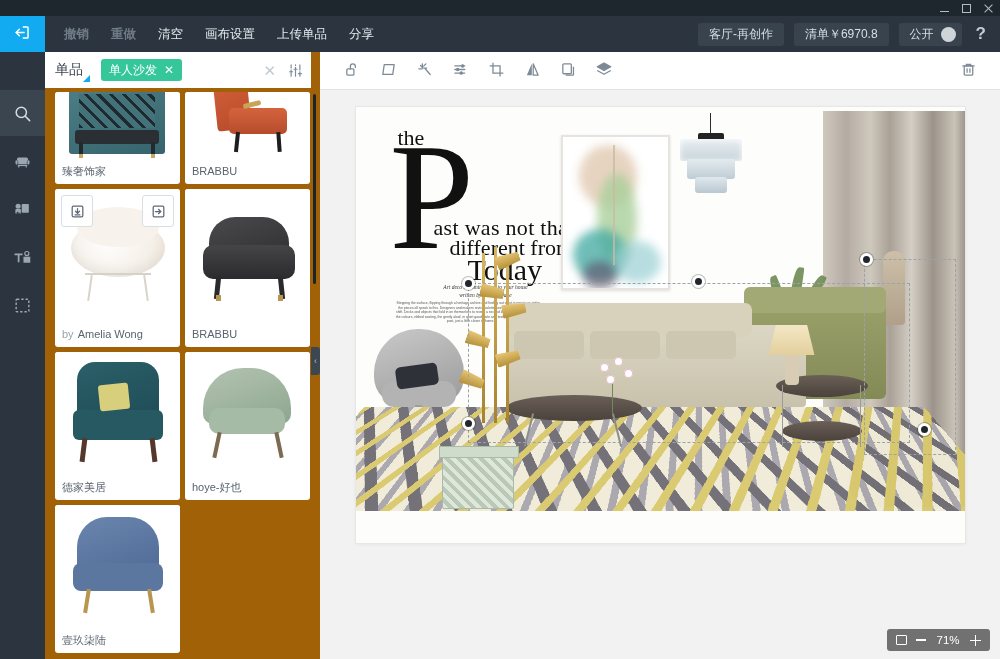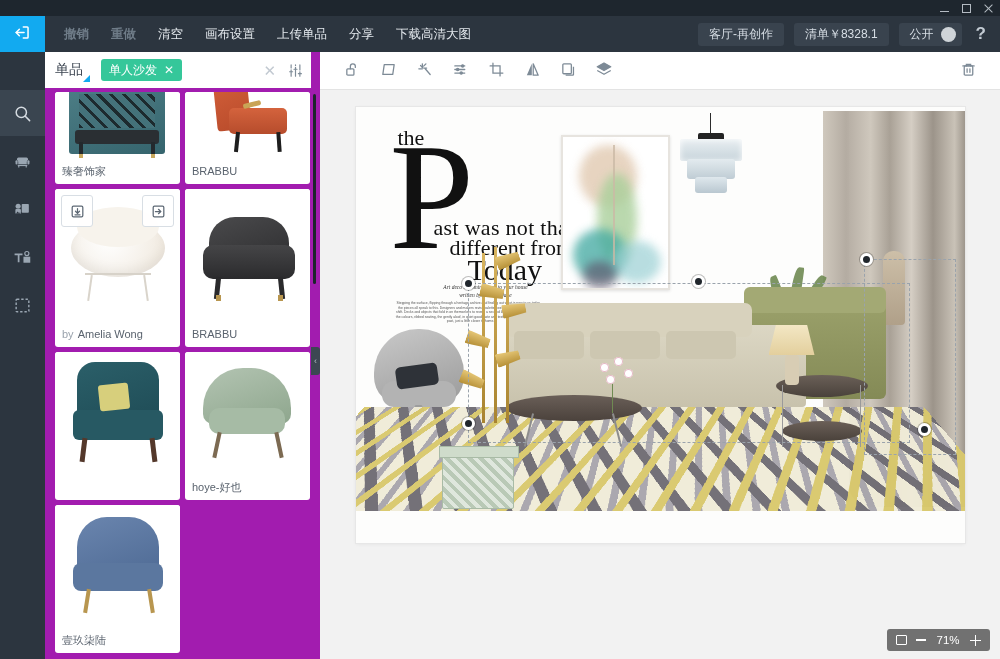--- a/index.html
+++ b/index.html
@@ -58,21 +58,21 @@
   .rail-item{
     width:45px; height:46px; display:flex; align-items:center; justify-content:center;
     cursor:pointer;
   }
   .rail-item.active{ background:#3a4550; }
   .rail-item svg{ display:block; }
 
   
   .panel{
     position:absolute; left:45px; top:52px; width:275px; height:607px;
-    background:#a21caf; overflow:hidden;
+    background:#a16207; overflow:hidden;
   }
   .panel-head{
     position:absolute; left:0; top:0; width:266px; height:36px; background:#fff;
     display:flex; align-items:center; padding:0 8px 0 10px; z-index:6;
   }
   .tabname{
     font-size:14px; color:#3b4450; position:relative; padding-right:6px;
     cursor:pointer; white-space:nowrap;
   }
   .tabname::after{
@@ -346,25 +346,24 @@
         </svg>
       </span>
     </div>
     <div class="menu-items">
       <div class="menu-item dim">撤销</div>
       <div class="menu-item dim">重做</div>
       <div class="menu-item">清空</div>
       <div class="menu-item">画布设置</div>
       <div class="menu-item">上传单品</div>
       <div class="menu-item">分享</div>
-      <div class="menu-item">下载高清大图</div>
     </div>
     <div class="top-right">
       <div class="pill">客厅-再创作</div>
-      <div class="pill">清单￥8328.1</div>
+      <div class="pill">清单￥6970.8</div>
       <div class="pub">
         <span>公开</span>
         <span class="toggle-knob"></span>
       </div>
       <div class="helpbtn">?</div>
     </div>
   </div>
 
   <div class="rail">
     <div class="rail-item active">
@@ -518,20 +517,23 @@
       </div>
 
       <div class="card" style="height:148px">
         <div class="thumb" style="height:122px">
           <div style="position:absolute;left:22px;top:10px;width:82px;height:66px;background:linear-gradient(160deg,#2b5f69,#1e4b55);border-radius:18px 18px 4px 4px"></div>
           <div style="position:absolute;left:18px;top:58px;width:90px;height:30px;background:#275963;border-radius:6px"></div>
           <div style="position:absolute;left:44px;top:32px;width:30px;height:26px;background:#d7cf7c;border-radius:3px;transform:rotate(-6deg)"></div>
           <div style="position:absolute;left:26px;top:86px;width:5px;height:24px;background:#54382b;transform:rotate(7deg)"></div>
           <div style="position:absolute;left:96px;top:86px;width:5px;height:24px;background:#54382b;transform:rotate(-7deg)"></div>
         </div>
+        <div class="cap">
+          <span>德家美居</span>
+        </div>
       </div>
 
 
       <div class="card" style="height:148px">
         <div class="thumb" style="height:122px">
           <div style="position:absolute;left:18px;top:16px;width:88px;height:56px;background:linear-gradient(160deg,#b3c4b2,#8ea68d);border-radius:40px 40px 10px 10px"></div>
           <div style="position:absolute;left:24px;top:56px;width:76px;height:26px;background:#a6bba5;border-radius:10px"></div>
           <div style="position:absolute;left:30px;top:80px;width:4px;height:26px;background:#7c6a52;transform:rotate(12deg)"></div>
           <div style="position:absolute;left:92px;top:80px;width:4px;height:26px;background:#7c6a52;transform:rotate(-12deg)"></div>
         </div>

